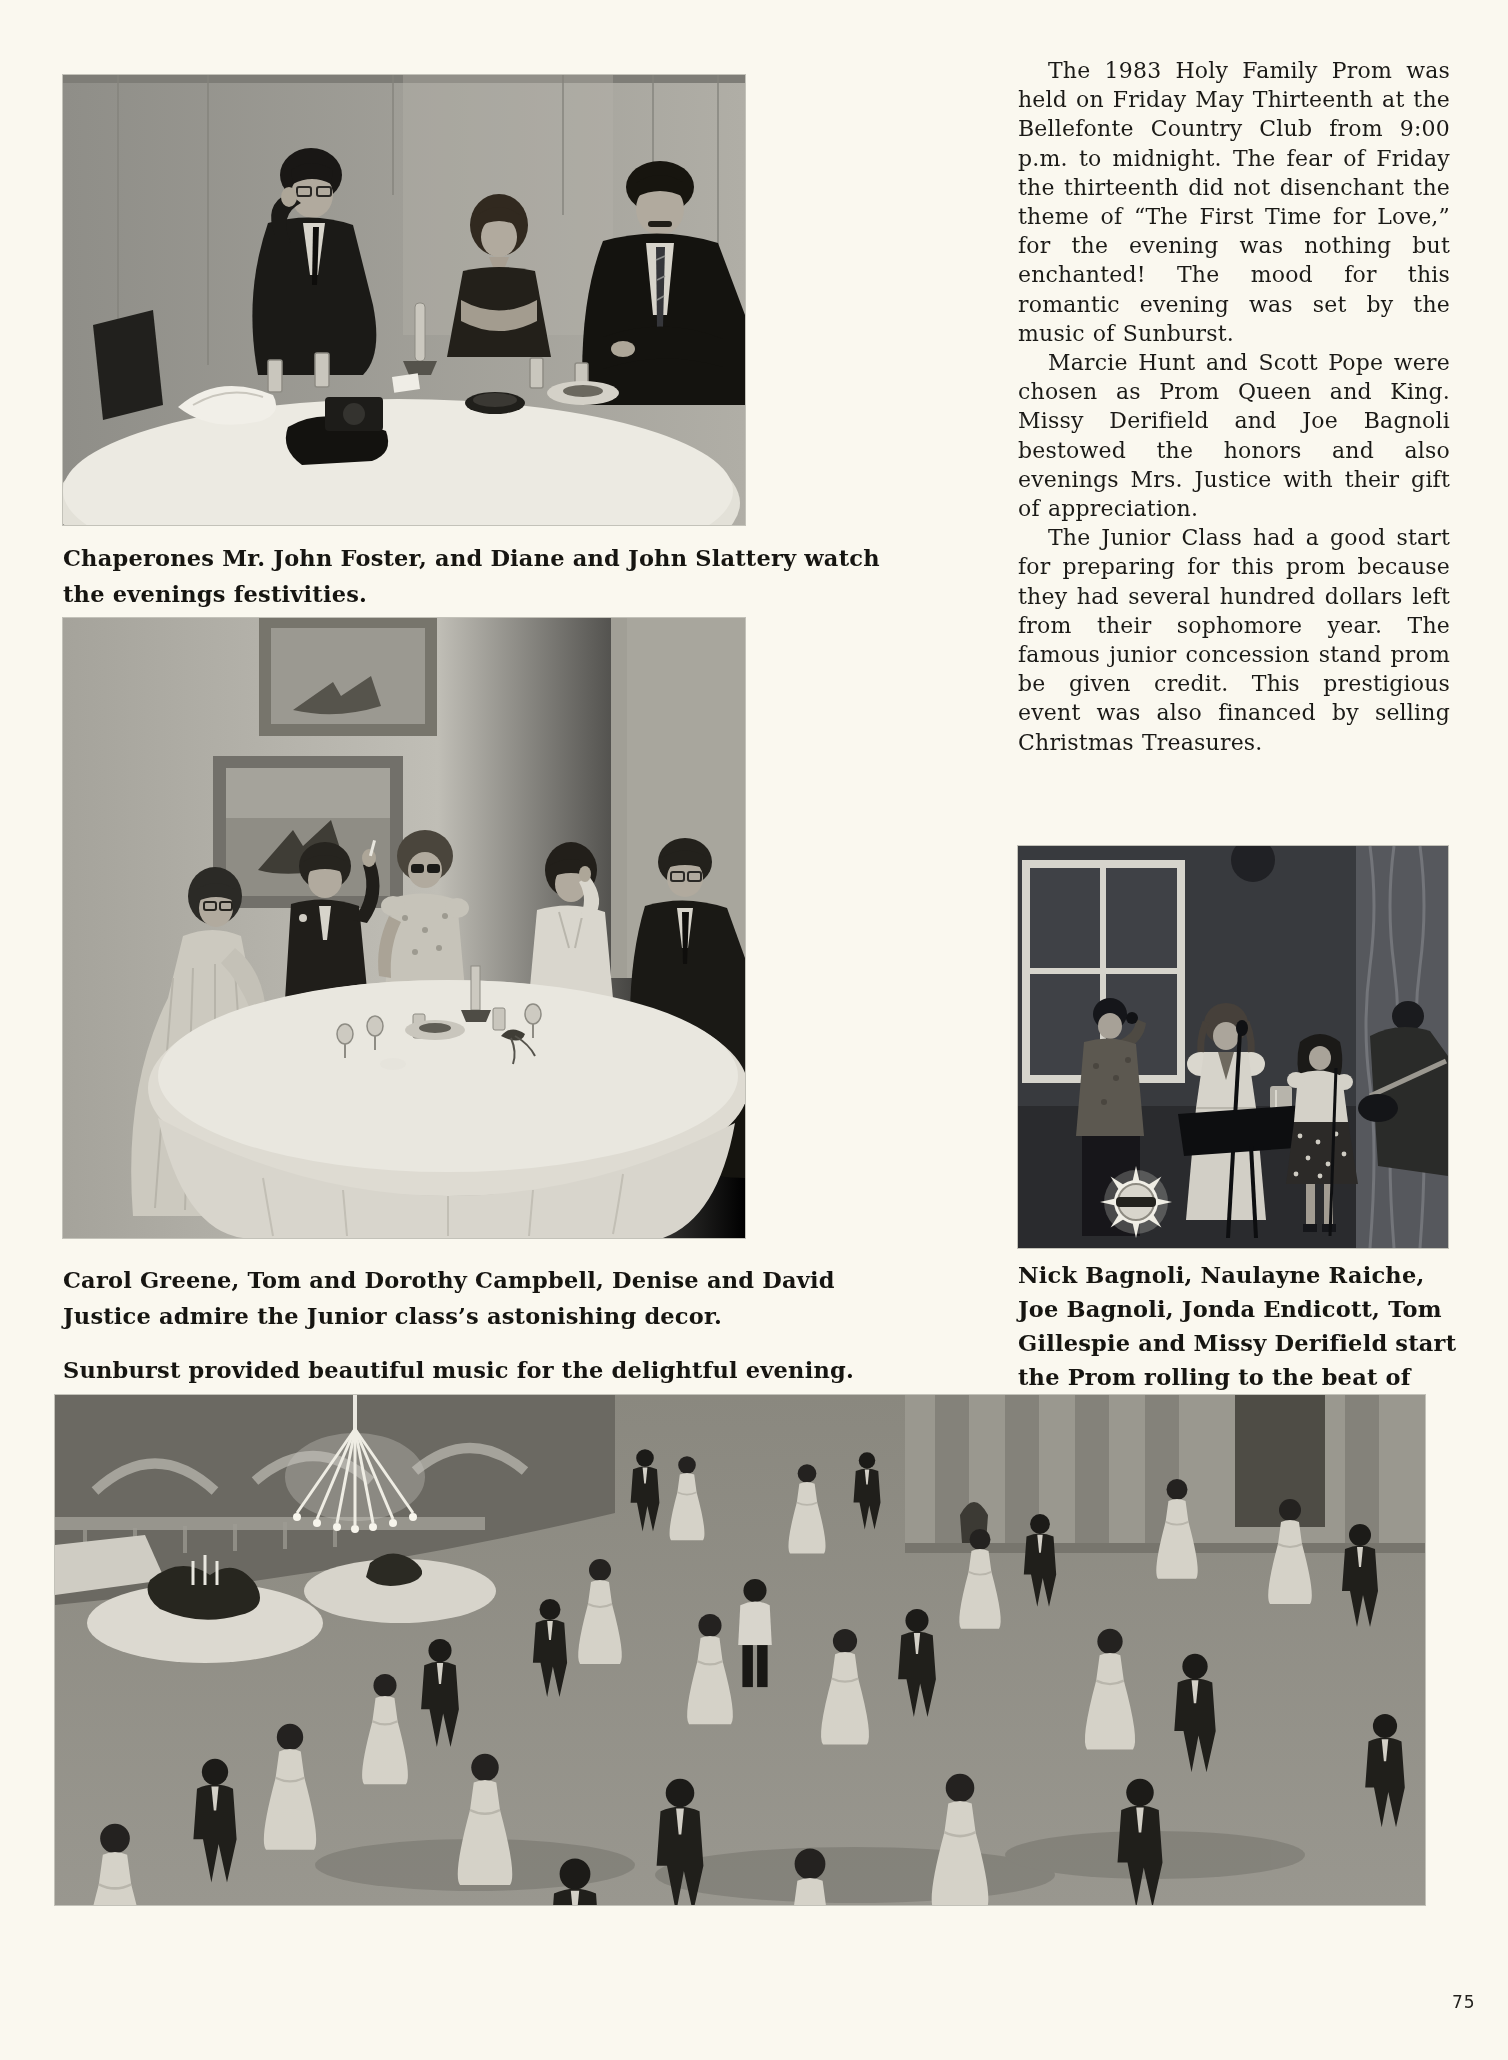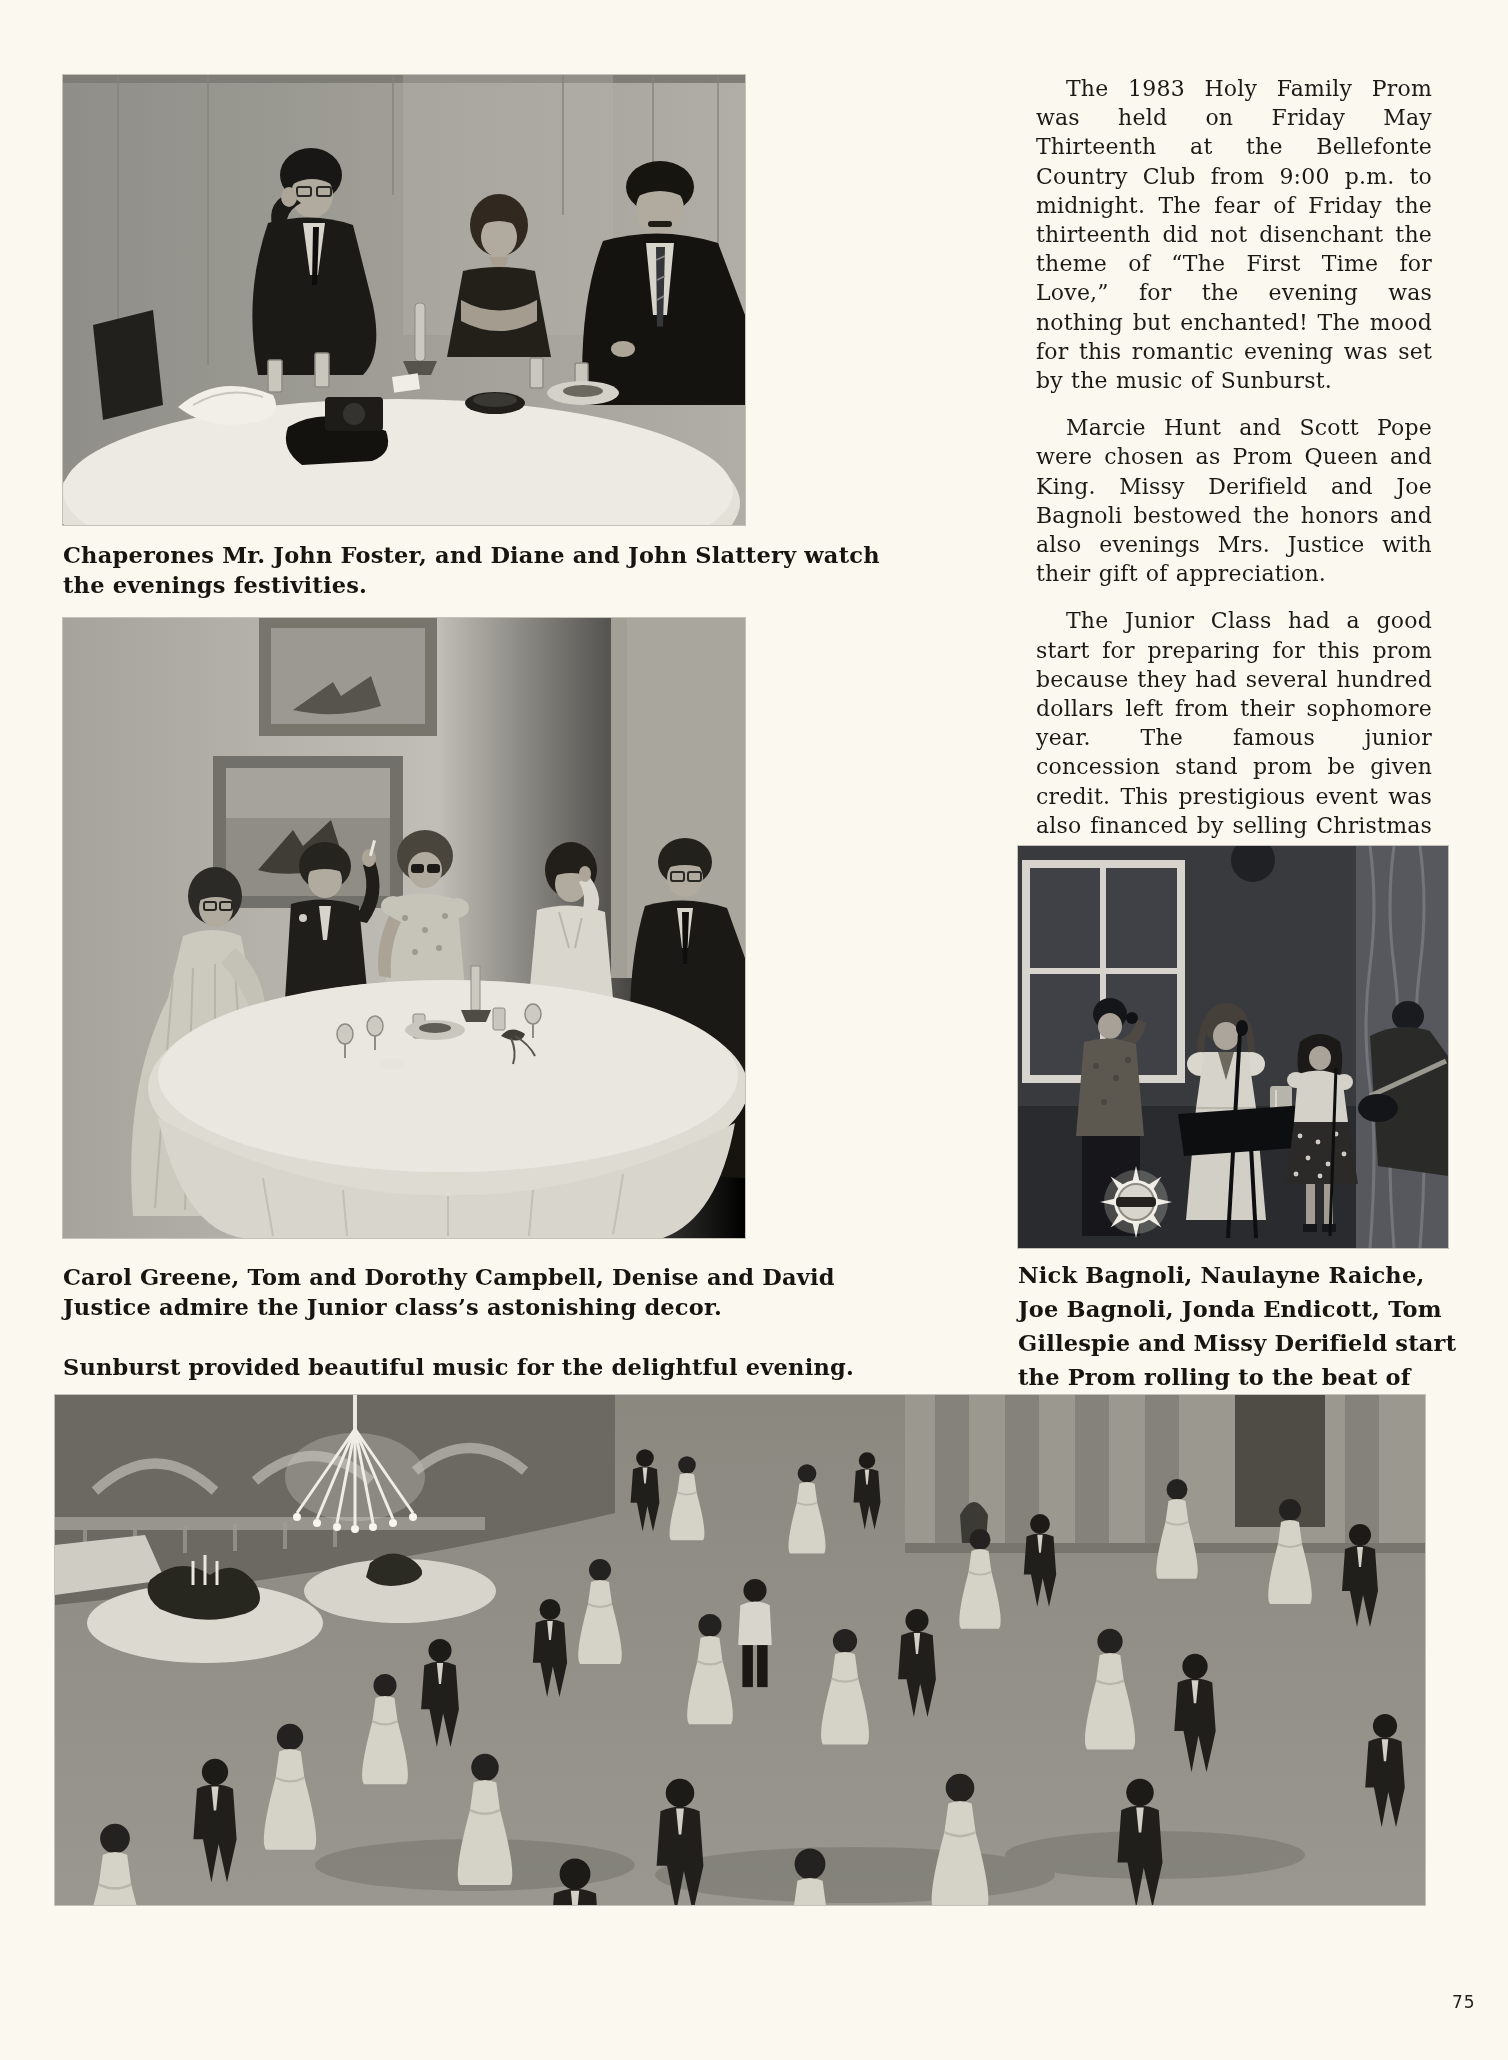--- a/index.html
+++ b/index.html
@@ -4,29 +4,29 @@
 <style>
   html,body{margin:0;padding:0;background:#e8e6dd;}
   .page{
     position:relative;width:1508px;height:2060px;margin:0 auto;
     background:#faf8ef;overflow:hidden;
     font-family:"DejaVu Serif","Liberation Serif",serif;color:#1b1a17;
   }
   .photo{position:absolute;outline:1px solid rgba(70,68,60,.30);background:#9a988f;}
   .photo svg{display:block;width:100%;height:100%;}
   .caption{
-    position:absolute;font-size:22.5px;line-height:30px;font-weight:600;
+    position:absolute;font-size:22.5px;line-height:36px;font-weight:600;
     letter-spacing:.2px;color:#161511;
   }
   .article{
     position:absolute;left:1018px;top:56px;width:432px;
     font-size:22px;line-height:29.2px;text-align:justify;color:#1b1a17;
     letter-spacing:.2px;word-spacing:1px;
   }
-  .article p{margin:18px;text-indent:30px;}
+  .article p{margin:0;text-indent:30px;}
   .pagenum{
     position:absolute;left:1452px;top:1992px;
     font-family:"DejaVu Sans","Liberation Sans",sans-serif;
     font-size:17px;color:#23221e;letter-spacing:1px;
   }
 </style>
 </head>
 <body>
 
 <div class="page">

